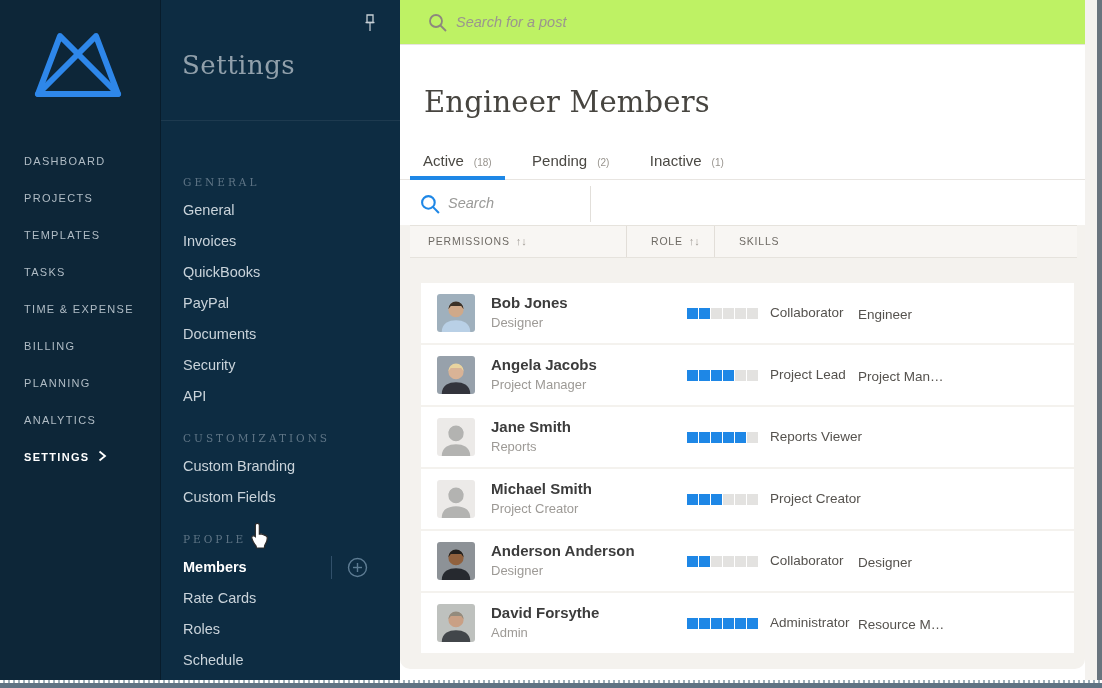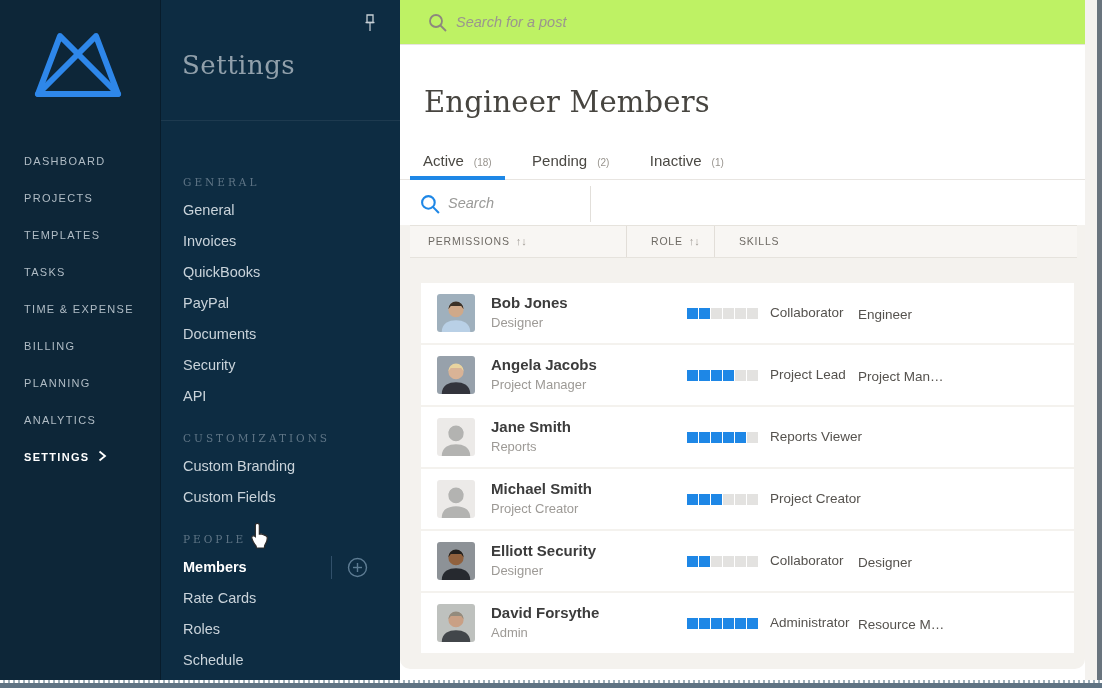--- a/index.html
+++ b/index.html
@@ -369,21 +369,21 @@
   </div>
 
   <div class="member-row">
     <div class="avatar photo">
       <svg width="38" height="38" viewBox="0 0 40 40">
         <path d="M5 40 C5 30.5 12.5 27.5 20 27.5 C27.5 27.5 35 30.5 35 40 Z" fill="var(--shirt)"></path>
         <circle cx="20" cy="16.5" r="8" fill="var(--skin)"></circle>
         <path d="M12 16 a8 8 0 0 1 16 0 l-2.5 -3.5 h-11 Z" fill="var(--hair)"></path>
       </svg>
     </div>
-    <div class="member-name">Elliott Security</div>
+    <div class="member-name">Anderson Anderson</div>
     <div class="member-title">Designer</div>
     <div class="col-perm">
       <span class="perm-meter"><span class="sq on"></span><span class="sq on"></span><span class="sq"></span><span class="sq"></span><span class="sq"></span><span class="sq"></span></span>
       <span class="perm-label">Collaborator</span>
     </div>
     <div class="col-role">Designer</div>
     <div class="col-skills"></div>
   </div>
 
   <div class="member-row">

